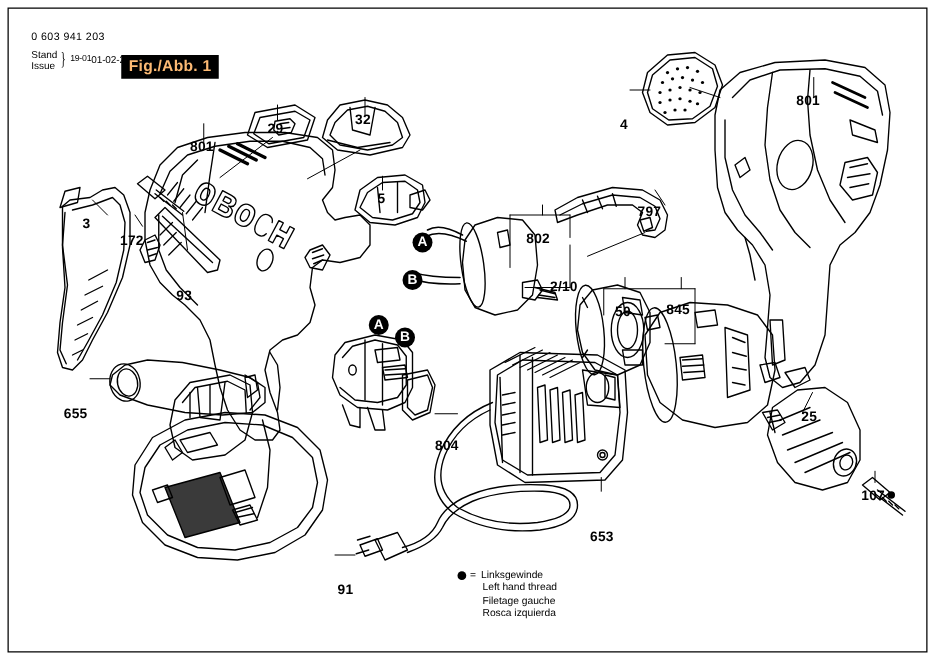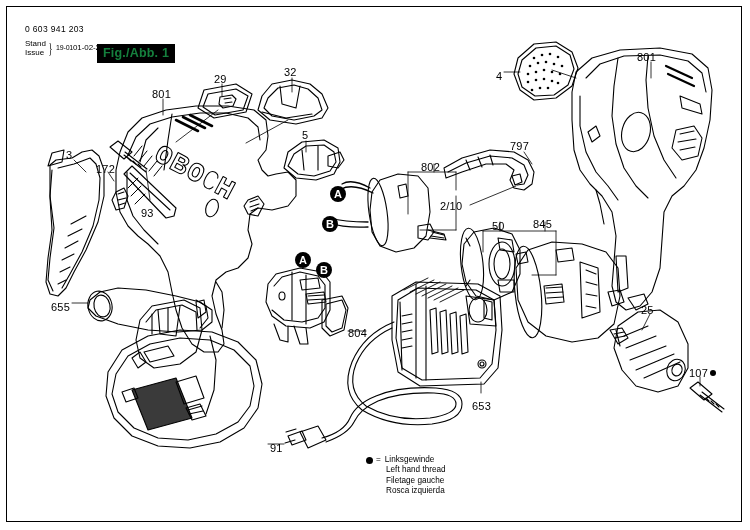--- a/index.html
+++ b/index.html
@@ -14,38 +14,38 @@
   .hdr{position:absolute;left:25px;top:24px;}
   .hdr .pn{font-size:8.5px;letter-spacing:.35px;white-space:nowrap;}
   .hdr .si{position:relative;margin-top:6px;display:flex;align-items:center;
            font-size:8px;line-height:8.5px;}
   .hdr .si .lbls{display:flex;flex-direction:column;}
   .hdr .si .brace{font-size:15px;line-height:15px;margin:0 2px 0 1px;
                   transform:scaleX(.55);font-family:"Liberation Serif",serif;}
   .hdr .si .vals{display:flex;flex-direction:row;}
   .hdr .si .vals .v1{font-size:7px;letter-spacing:-.2px;}
   .hdr .si .vals .v2{font-size:8px;letter-spacing:-.1px;}
-  .figbox{position:absolute;left:97px;top:44px;background:#000;color:#15803d;
+  .figbox{position:absolute;left:97px;top:44px;background:#000;color:#fdba74;
           font-size:12.5px;font-weight:bold;padding:2px 6px 3px 6px;
           letter-spacing:.2px;white-space:nowrap;}
 
   
   .legend{position:absolute;left:366px;top:455px;font-size:8.2px;
           line-height:10.4px;white-space:nowrap;}
   .legend .row1{display:flex;align-items:center;}
   .legend .dot{width:7px;height:7px;border-radius:50%;background:#000;
                display:inline-block;margin-right:3px;}
   .legend .eq{margin-right:4px;}
   .legend .ind{padding-left:20px;}
   .disc{position:absolute;left:627px;top:457px;font-size:8.2px;
         line-height:10.4px;white-space:nowrap;}
 
   
-  .lbl{position:absolute;font-size:11px;font-weight:normal;white-space:nowrap;
-       letter-spacing:.2px;}
+  .lbl{position:absolute;font-size:11px;font-weight:bold;white-space:nowrap;
+       letter-spacing:.2px;margin-top:24px;}
   .lhdot{display:inline-block;width:6px;height:6px;border-radius:50%;
          background:#000;margin-left:2px;vertical-align:1px;}
 
   
   .badge{position:absolute;width:16px;height:16px;border-radius:50%;
          background:#000;color:#fff;font-size:11px;font-weight:bold;
          display:flex;align-items:center;justify-content:center;
          font-family:"Liberation Sans",sans-serif;}
 
   svg.art{position:absolute;left:0;top:0;width:750px;height:530px;}

